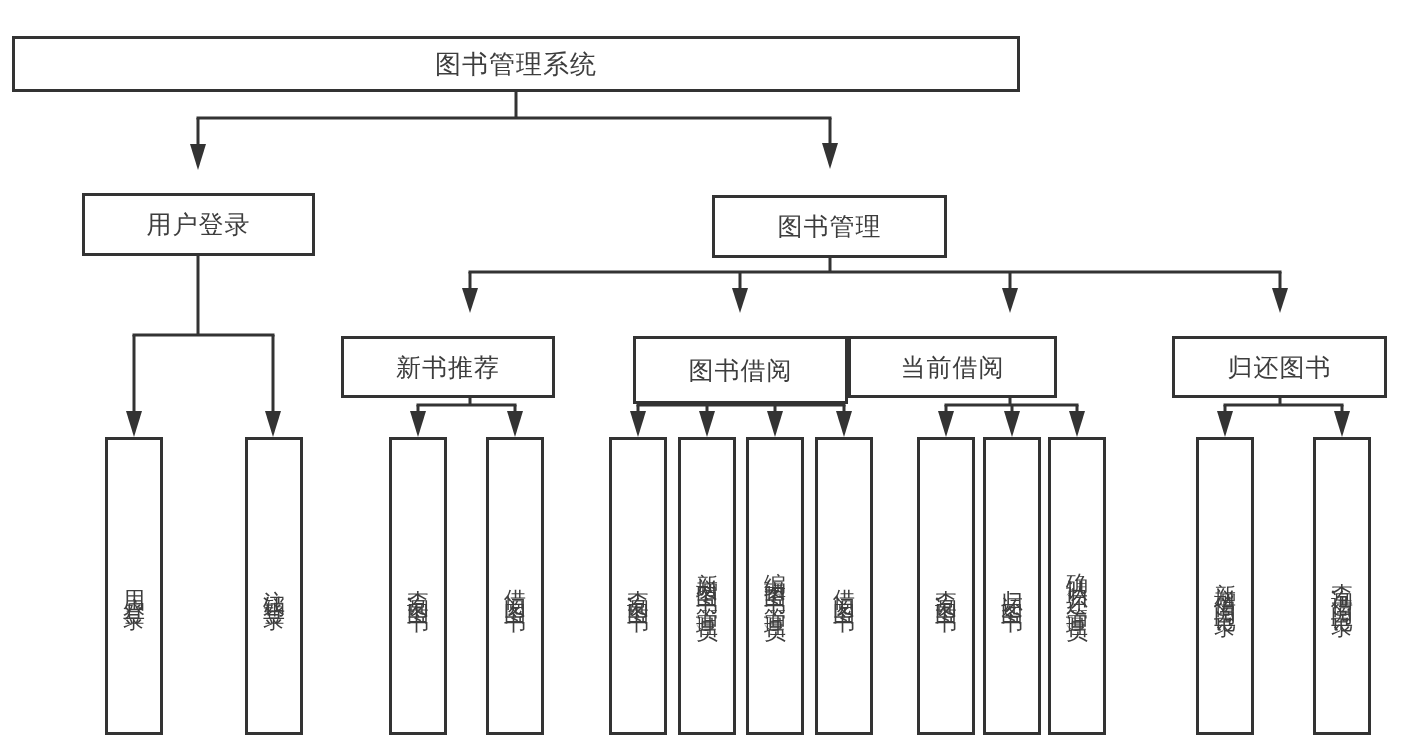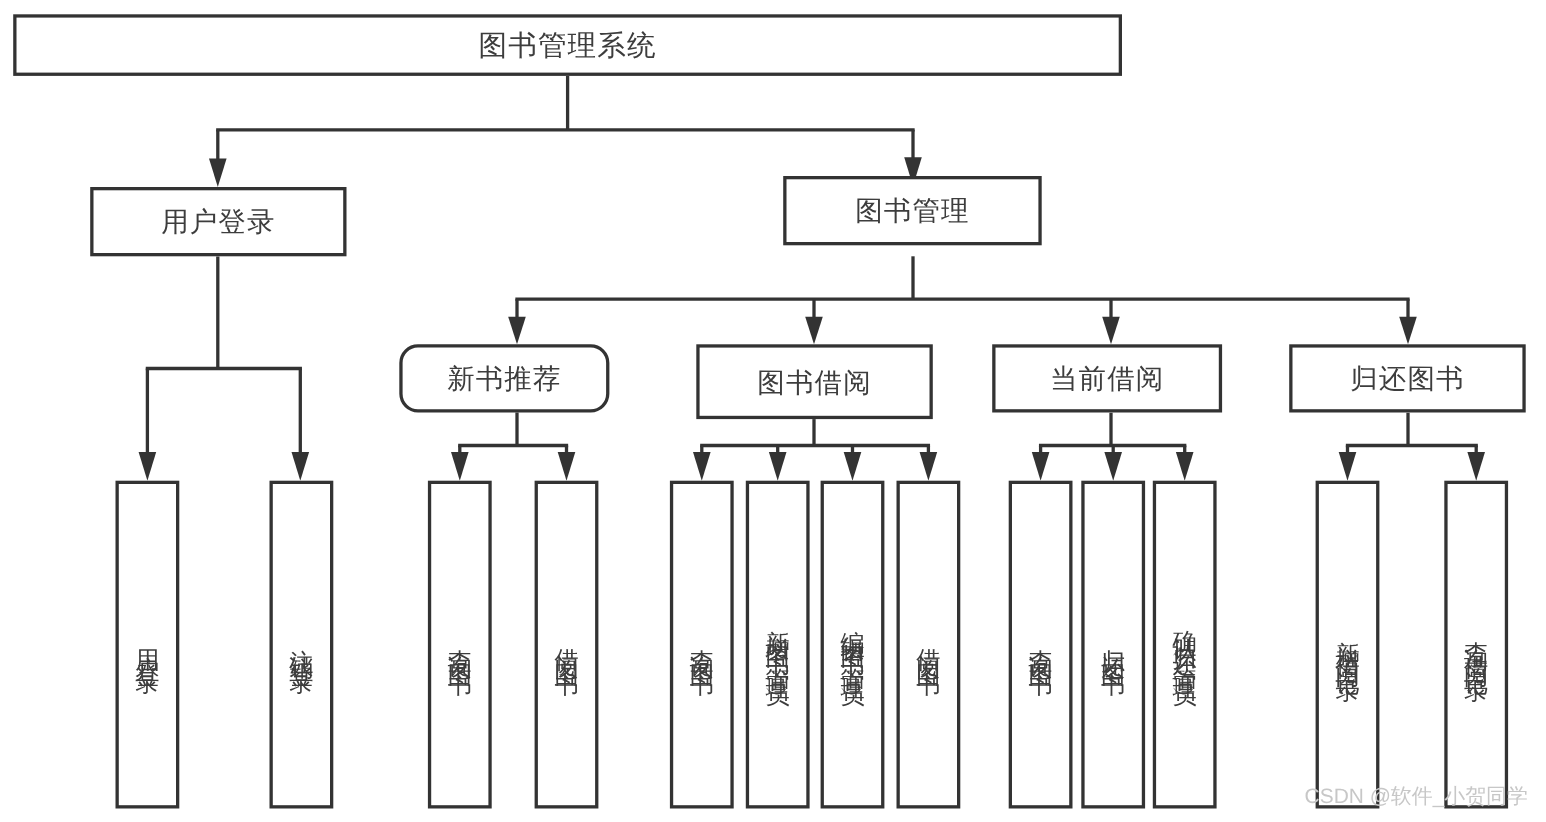--- a/index.html
+++ b/index.html
@@ -15,20 +15,21 @@
   .arrow polygon{fill:var(--line,#333333);}
   .tbox{
     position:absolute;z-index:2;
     background:#ffffff;
     border:3px solid var(--line,#333333);
     box-sizing:border-box;
     display:flex;align-items:center;justify-content:center;
     font-size:25px;color:var(--text,#3d3d3d);
     letter-spacing:1px;
     white-space:nowrap;
+    margin-top:23px;
   }
   .tbox.root{font-size:26px;}
   .leaf{
     position:absolute;z-index:2;
     width:58px;height:298px;top:437px;
     background:#ffffff;
     border:3px solid var(--line,#333333);
     box-sizing:border-box;
     display:flex;align-items:center;justify-content:center;
   }
@@ -113,25 +114,25 @@
       <polygon points="1004,411 1020,411 1012,437"></polygon>
       <polygon points="1069,411 1085,411 1077,437"></polygon>
       <polygon points="1217,411 1233,411 1225,437"></polygon>
       <polygon points="1334,411 1350,411 1342,437"></polygon>
     </g>
   </svg>
 
   <div class="tbox root" style="left:12px;top:13px;width:1008px;height:56px;">图书管理系统</div>
 
   <div class="tbox" style="left:82px;top:170px;width:233px;height:63px;">用户登录</div>
-  <div class="tbox" style="left:712px;top:160px;width:235px;height:63px;">图书管理</div>
+  <div class="tbox" style="left:712px;top:172px;width:235px;height:63px;">图书管理</div>
 
-  <div class="tbox" style="left:363px;top:313px;width:191px;height:62px;border-radius:17px;">新书推荐</div>
+  <div class="tbox" style="left:341px;top:313px;width:214px;height:62px;">新书推荐</div>
   <div class="tbox" style="left:633px;top:313px;width:215px;height:68px;">图书借阅</div>
-  <div class="tbox" style="left:902px;top:313px;width:209px;height:62px;">当前借阅</div>
+  <div class="tbox" style="left:848px;top:313px;width:209px;height:62px;">当前借阅</div>
   <div class="tbox" style="left:1172px;top:313px;width:215px;height:62px;">归还图书</div>
 
   <div class="leaf" style="left:105px;">
     <span>用户登录</span>
     </div>
   <div class="leaf" style="left:245px;">
     <span>注销登录</span>
     </div>
 
   <div class="leaf" style="left:389px;">
@@ -164,15 +165,14 @@
     <span>确认归还（管理员）</span>
     </div>
 
   <div class="leaf" style="left:1196px;">
     <span>新增借阅记录</span>
     </div>
   <div class="leaf" style="left:1313px;">
     <span>查询借阅记录</span>
     </div>
 
-  <div class="watermark">CSDN @软件_小贺同学</div>
 
 </div>
 
 </body></html>

